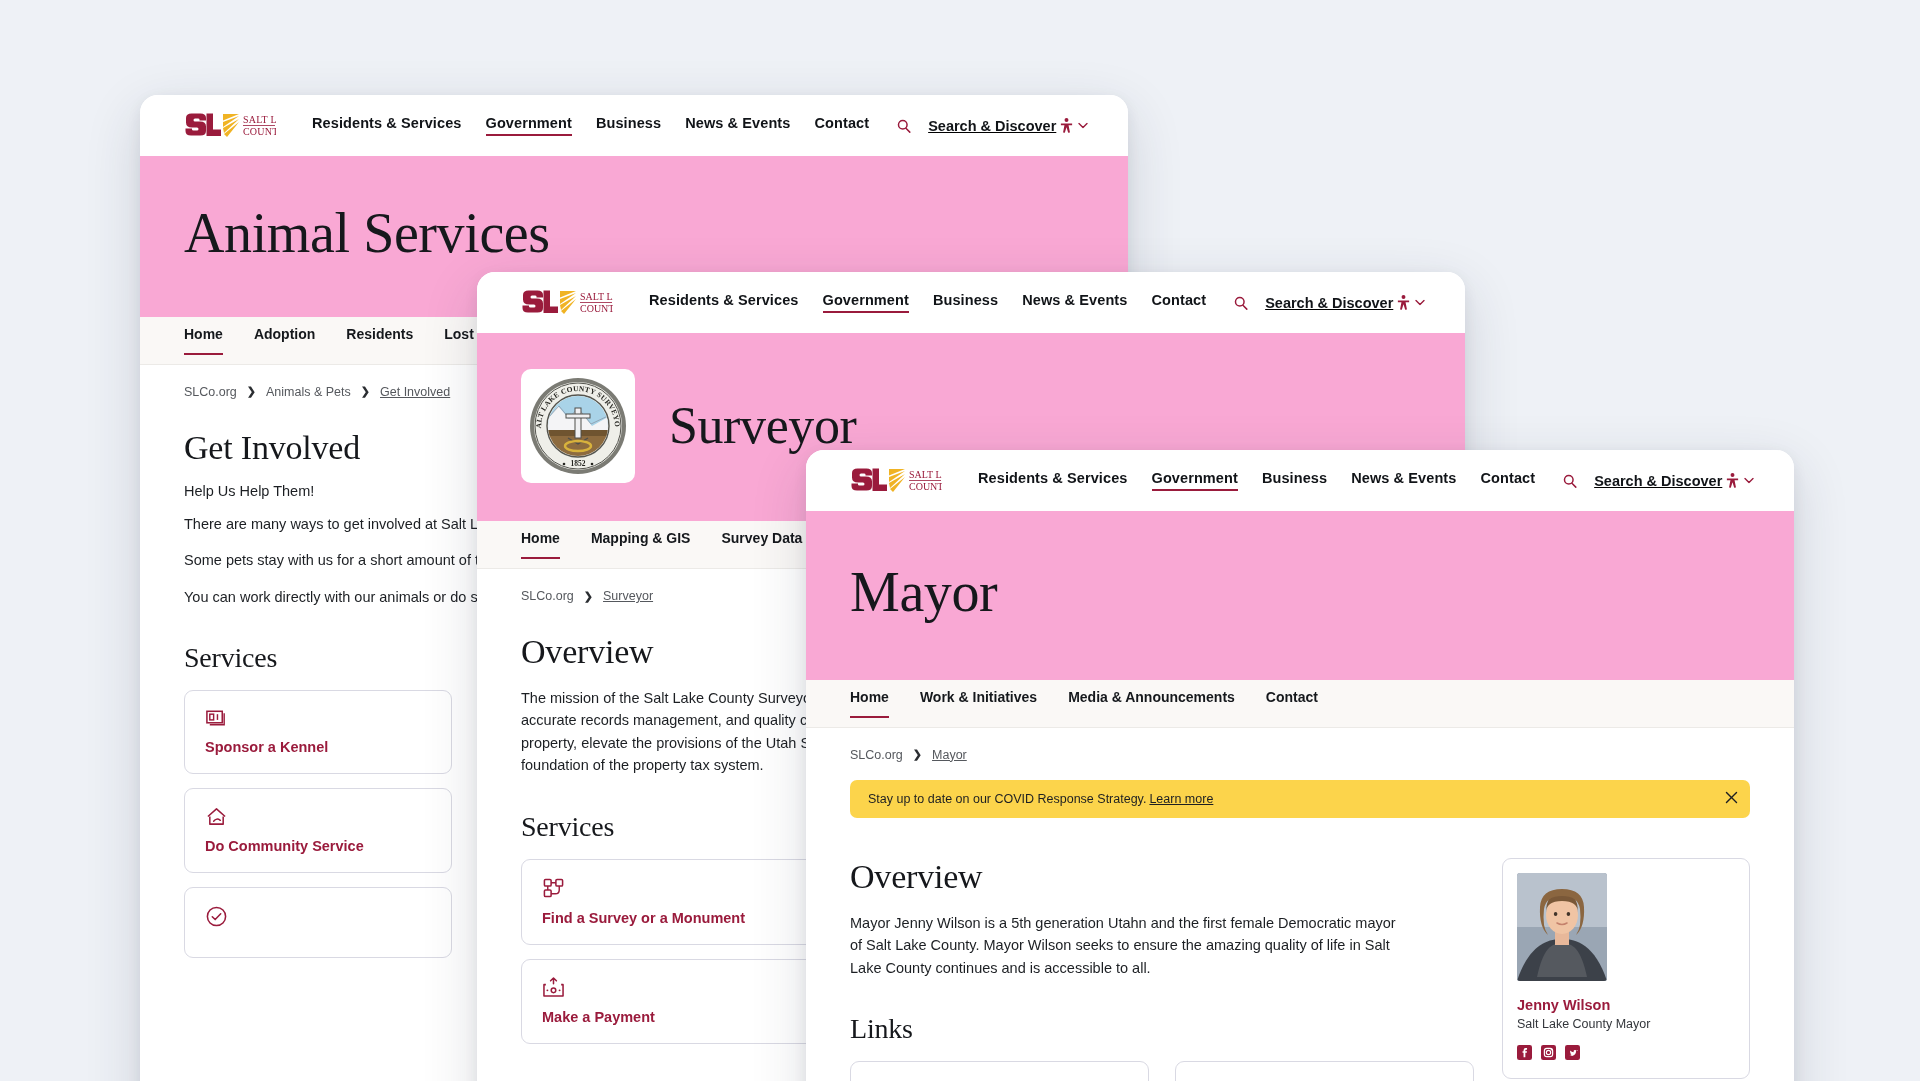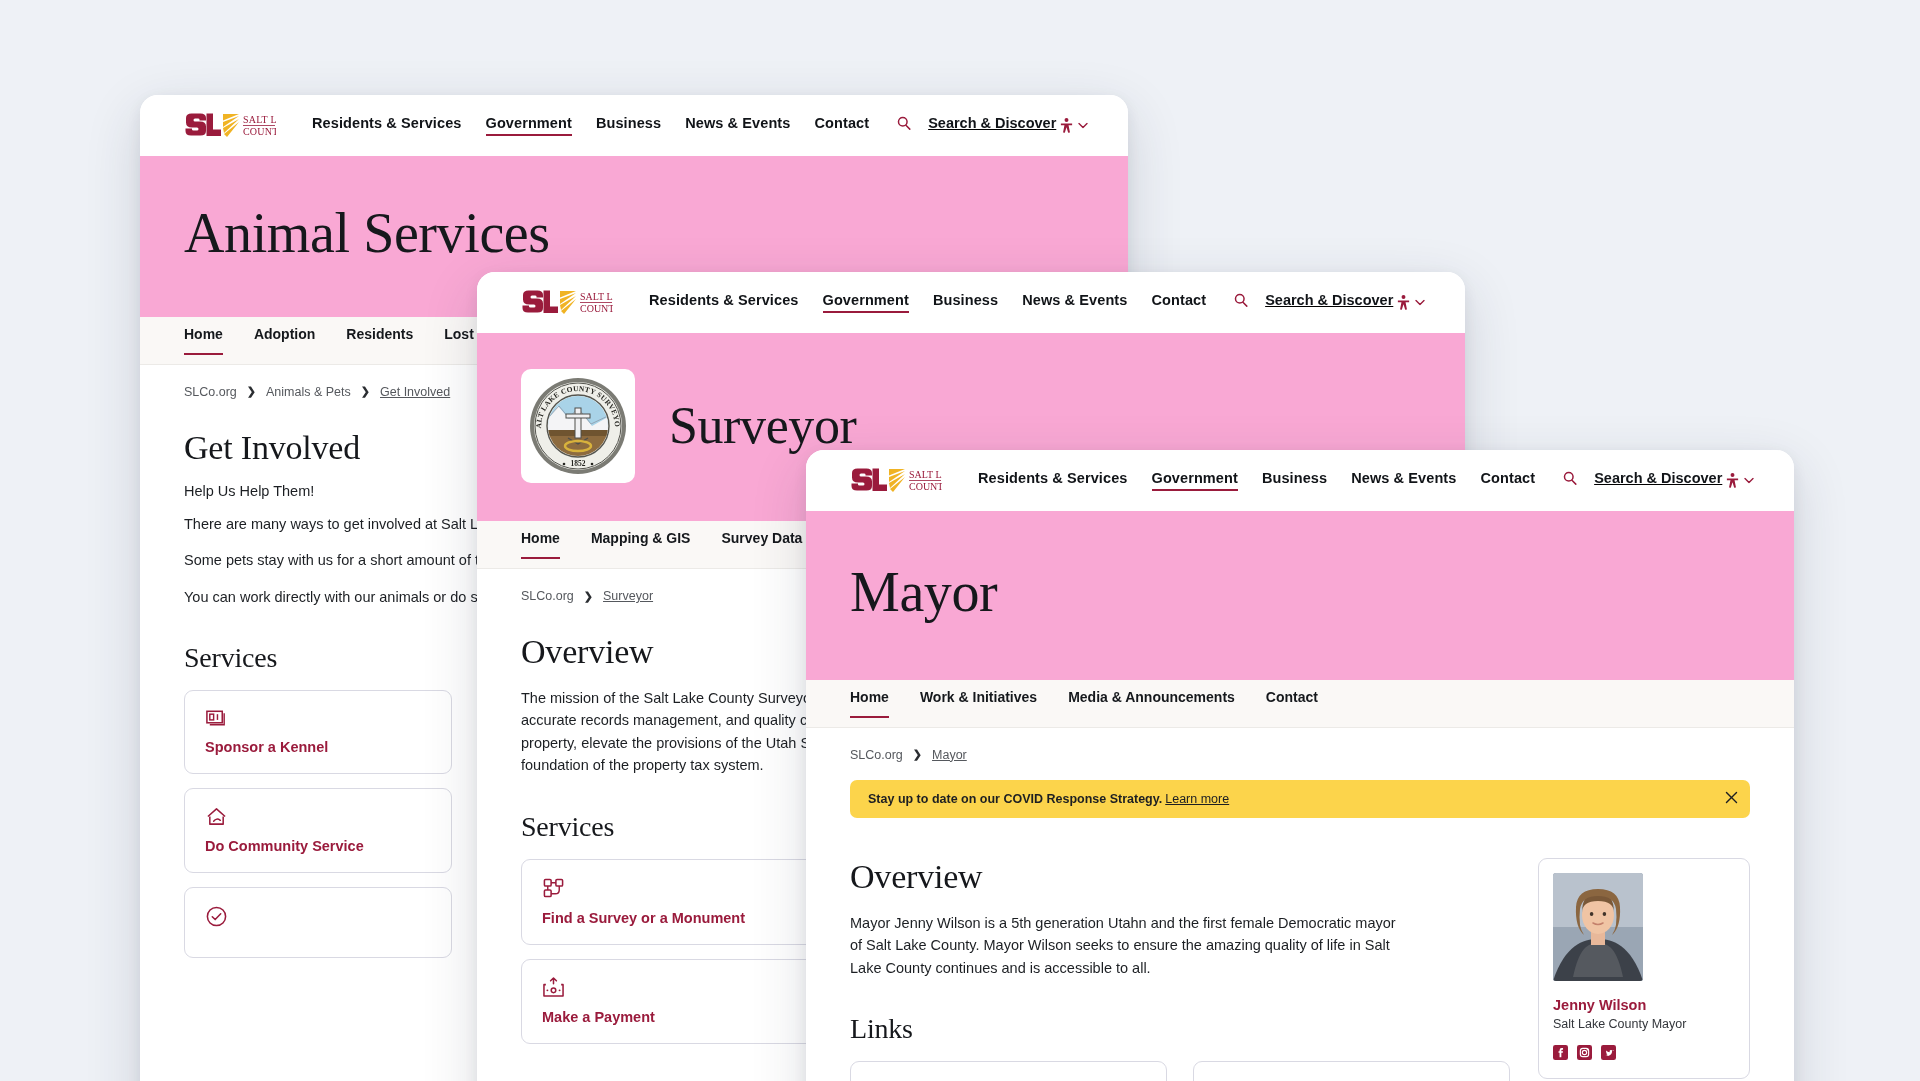--- a/index.html
+++ b/index.html
@@ -24,21 +24,21 @@
   .win3 { left: 806px; top: 450px; width: 988px; height: 1090px; }
 
   
   .topbar {
     height: 61px; background:#fff;
     display:flex; align-items:center; padding: 0 34px 0 44px;
     position: relative;
   }
   .logo { display:flex; align-items:center; gap:0; flex: 0 0 auto; margin-right: 36px; }
   .logo-mark { display:block; }
-  .nav { display:flex; align-items:flex-start; gap: 24px; }
+  .nav { display:flex; align-items:center; gap: 24px; }
   .nav-item {
     font-size: 14.5px; font-weight: 700; color:#111418;
     letter-spacing:.1px; white-space:nowrap; padding-bottom:3px;
     border-bottom: 2.5px solid transparent; cursor:pointer;
   }
   .nav-item.active { border-bottom-color:#9a1b3c; }
   .nav-search { display:flex; align-items:center; gap:17px; margin-left: 4px; text-decoration: underline; }
   .nav-search .lbl { font-size:14.5px; font-weight:700; color:#111418; white-space:nowrap; }
   .access {
     position:absolute; right: 40px; top:50%; transform:translateY(-50%);
@@ -94,29 +94,29 @@
   .card .ico { margin-bottom:11px; display:block; }
   .card .lbl { font-size:14.5px; font-weight:700; color:#9a1b3c; }
   .card.wide { width: 316px; }
 
   
   .banner {
     margin: 18px 44px 0 44px; background:#fcd44b; border-radius:7px;
     height: 38px; display:flex; align-items:center; padding: 0 18px;
     position:relative;
   }
-  .banner-txt { font-size:12.5px; font-weight:700; color:#1d1f22; }
+  .banner-txt { font-size:12.5px; font-weight:400; color:#1d1f22; }
   .banner-link { font-size:12.5px; font-weight:400; color:#1d1f22; text-decoration:underline; margin-left:3px; }
   .banner-close { position:absolute; right: 12px; top:50%; transform:translateY(-50%); cursor:pointer; }
 
   
   .mayor-row { display:flex; gap: 28px; align-items:flex-start; }
   .mayor-main { flex: 1 1 auto; }
   .bio-card {
-    width: 212px; flex:0 0 auto; border:1px solid #d9d9e3; border-radius:9px;
+    width: 248px; flex:0 0 auto; border:1px solid #d9d9e3; border-radius:9px;
     padding: 14px; background:#fff;
   }
   .bio-photo {
     width: 90px; height: 108px; border-radius:3px; overflow:hidden; margin-bottom: 16px;
     background:#8d99ab;
   }
   .bio-name { font-size:14.5px; font-weight:700; color:#9a1b3c; margin-bottom:4px; }
   .bio-role { font-size:12.5px; color:#33363b; margin-bottom:14px; }
   .socials { display:flex; gap:9px; align-items:center; }
   .soc { cursor:pointer; }

